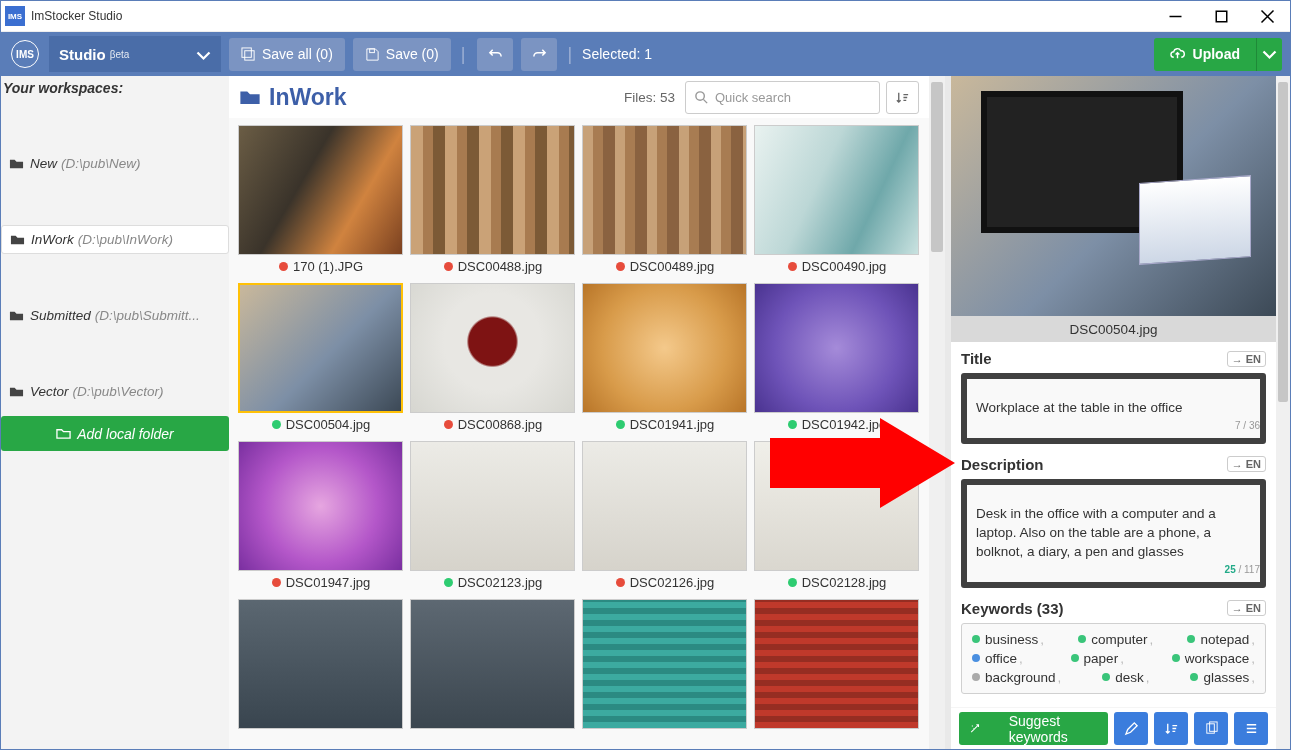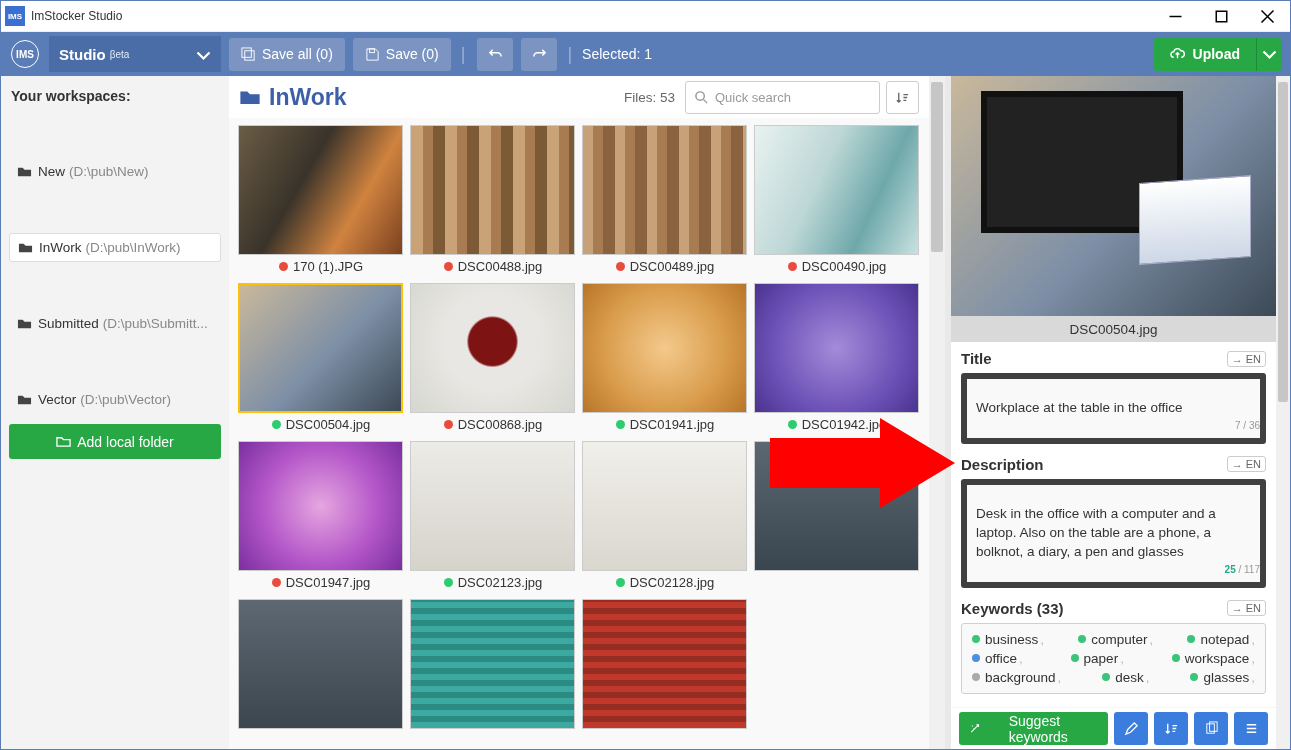--- a/index.html
+++ b/index.html
@@ -21,21 +21,21 @@
 .tbtn { background:#7b94c2; height:33px; border-radius:3px; display:flex; align-items:center; padding:0 12px; margin-left:8px; font-size:14px; cursor:pointer; }
 .tsep { color:#9db0d4; margin:0 4px 0 10px; font-size:18px;}
 .upload-wrap{ margin-left:auto; display:flex; margin-right:8px;}
 .upload { background:#28a745; height:33px; border-radius:3px 0 0 3px; display:flex; align-items:center; padding:0 16px; font-weight:600; font-size:14px;}
 .upload-dd { background:#28a745; height:33px; border-radius:0 3px 3px 0; border-left:1px solid #1f8a38; width:26px; display:flex;align-items:center;justify-content:center;}
 
 
 .body { flex:1; display:flex; overflow:hidden; }
 
 
-.sidebar { width:228px; background:#f3f3f3; padding:8px; display:flex; flex-direction:column; }
+.sidebar { width:228px; background:#f3f3f3; display:flex; flex-direction:column;font-style:italic; }
 .ws-head { font-weight:700; padding:4px 2px 6px; font-size:14px;}
 .ws-item { height:29px; display:flex; align-items:center; padding:0 8px; border-radius:3px; cursor:pointer; white-space:nowrap; overflow:hidden; text-overflow:ellipsis; font-size:13.5px;margin-top:47px;}
 .ws-item.active { background:#fff; border:1px solid #ddd;}
 .ws-item .fi { margin-right:6px; }
 .ws-item .path { color:#888; margin-left:4px; }
 .btn-green { background:#28a745; color:#fff; height:35px; border-radius:3px; display:flex; align-items:center; justify-content:center; margin-top:10px; cursor:pointer; font-size:14px;}
 .btn-green .fi { margin-right:6px;}
 
 
 .main { flex:1; display:flex; overflow:hidden; }
@@ -62,21 +62,21 @@
 
 
 .detail { width:325px; background:#fff; display:flex; flex-direction:column; overflow:hidden; position:relative;}
 .detail-scroll { flex:1; overflow:hidden; }
 .preview { height:240px; background:linear-gradient(135deg,#c9b89b 0%, #7d8fa6 55%, #3c4956 100%); position:relative; }
 .preview::before { content:""; position:absolute; left:30px; top:15px; width:190px; height:130px; background:#222; border:6px solid #111; }
 .preview::after { content:""; position:absolute; right:25px; bottom:55px; width:110px; height:80px; background:linear-gradient(#fff,#cdd7e6); transform:skewY(-4deg); border:1px solid #aac;}
 .fn-bar { background:#d9d9d9; height:26px; display:flex;align-items:center;justify-content:center; font-size:13.5px;}
 .sect { padding:8px 10px 4px;}
 .sect-head { display:flex; align-items:center; font-weight:700; font-size:15px; margin-bottom:6px;}
-.lang-btn { margin-left:auto; border:1px solid #ccc; border-radius:3px; font-size:11px; font-weight:400; padding:1px 4px; color:#666; background:#fff;}
+.lang-btn { margin-left:auto; border:1px solid #ccc; border-radius:3px; font-size:11px; font-weight:700; padding:1px 4px; color:#666; background:#fff;}
 .field { border:6px solid #404040; border-radius:3px; background:#f9f9f9; padding:20px 9px; font-size:13.5px; line-height:1.4; position:relative;}
 .counter { position:absolute; right:0; bottom:5px; font-size:10px; color:#999;}
 .counter .cur{ color:#2a8; font-weight:600;}
 .kw-box { border:1px solid #d0d0d0; border-radius:3px; background:#f9f9f9; padding:6px; display:flex; flex-wrap:wrap;justify-content:space-between;}
 .tag { display:flex; align-items:center; font-size:13.5px; padding:2px 4px;}
 .tag .td{ width:8px;height:8px;border-radius:50%; margin-right:5px;}
 .td.gn{background:#3ac57a;} .td.bl{background:#4a8fe0;} .td.gy{background:#aaa;}
 .tag::after{ content:","; color:#bbb; margin-left:2px;}
 .detail-foot { height:42px; display:flex; align-items:center; padding:0 8px; gap:6px; background:#fff; border-top:1px solid #f5f5f5;}
 .dbtn { height:33px; border-radius:3px; display:flex; align-items:center; justify-content:center; color:#fff; cursor:pointer;gap:22px;}
@@ -296,20 +296,27 @@
                 </div>
               </div>
               <div class="card">
                 <div class="thumb" style="background: linear-gradient(rgb(236, 235, 230), rgb(214, 211, 203));"></div>
                 <div class="cap">
                   <span class="dot g"></span>
                   <span>DSC02123.jpg</span>
                 </div>
               </div>
               <div class="card">
+                <div class="thumb" style="background: linear-gradient(rgb(236, 235, 230), rgb(214, 211, 203));"></div>
+                <div class="cap">
+                  <span class="dot r"></span>
+                  <span>DSC02126.jpg</span>
+                </div>
+              </div>
+              <div class="card">
                 <div class="thumb" style="background: linear-gradient(rgb(240, 239, 233), rgb(218, 215, 207));"></div>
                 <div class="cap">
                   <span class="dot g"></span>
                   <span>DSC02128.jpg</span>
                 </div>
               </div>
               <div class="card">
                 <div class="thumb" style="background: linear-gradient(rgb(91, 103, 113), rgb(57, 69, 79));"></div>
                 <div class="cap">
                   <span></span>

